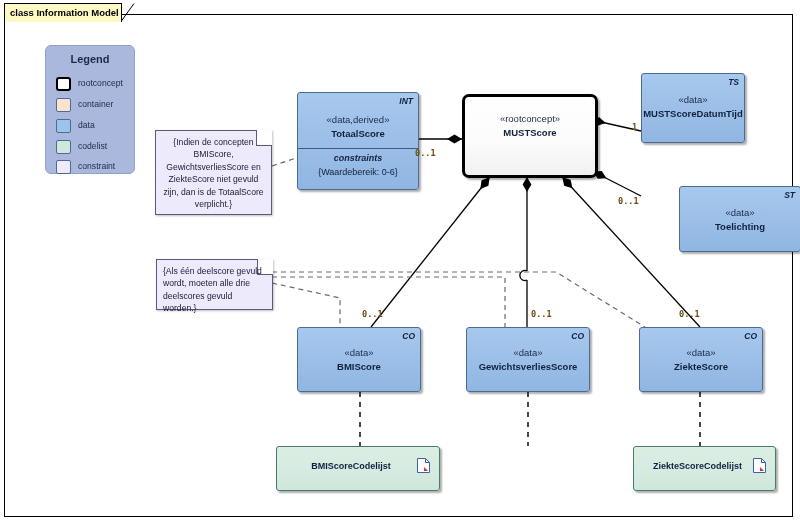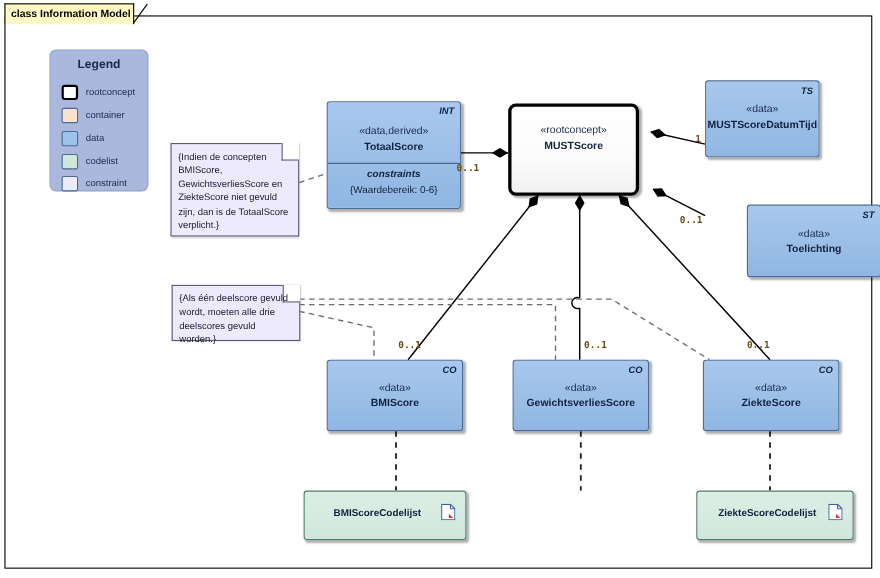--- a/index.html
+++ b/index.html
@@ -257,40 +257,40 @@
       <span class="lg-sw" style="background:#cfe8d9;border:1px solid #4b6a94;border-radius:2px;"></span>
       <span class="lg-lb">codelist</span>
     </div>
 
     <div class="lg-row" style="top:114px;">
       <span class="lg-sw" style="background:#eceafb;border:1px solid #4b6a94;border-radius:2px;"></span>
       <span class="lg-lb">constraint</span>
     </div>
   </div>
 
-  <div class="note" style="left:155px;top:130px;width:117px;height:85px;">
+  <div class="note" style="left:155px;top:130px;width:117px;height:85px;text-align:center;">
     <div class="note-fold"></div>
     <div class="txt">{Indien de concepten BMIScore, GewichtsverliesScore en ZiekteScore niet gevuld zijn, dan is de TotaalScore verplicht.}</div>
   </div>
 
   <div class="note" style="left:156px;top:259px;width:117px;height:51px;">
     <div class="note-fold"></div>
     <div class="txt">{Als één deelscore gevuld wordt, moeten alle drie deelscores gevuld worden.}</div>
   </div>
 
   <div class="uml data-cls" style="left:297px;top:92px;width:122px;height:98px;">
     <span class="corner">INT</span>
     <span class="ster" style="top:21px;">«data,derived»</span>
     <span class="nm" style="top:35px;">TotaalScore</span>
     <span class="comp-sep" style="top:55px;"></span>
     <span class="comp-l1" style="top:60px;">constraints</span>
     <span class="comp-l2" style="top:74px;">{Waardebereik: 0-6}</span>
   </div>
 
-  <div class="uml root-cls" style="left:462px;top:94px;width:119px;height:84px;">
+  <div class="uml root-cls" style="left:462px;top:94px;width:136px;height:84px;">
     <span class="ster" style="top:16px;">«rootconcept»</span>
     <span class="nm" style="top:30px;">MUSTScore</span>
   </div>
 
   <div class="uml data-cls" style="left:641px;top:73px;width:104px;height:70px;">
     <span class="corner">TS</span>
     <span class="ster" style="top:20px;">«data»</span>
     <span class="nm" style="top:34px;">MUSTScoreDatumTijd</span>
   </div>
 
@@ -311,21 +311,21 @@
     <span class="ster" style="top:19px;">«data»</span>
     <span class="nm" style="top:33px;">GewichtsverliesScore</span>
   </div>
 
   <div class="uml data-cls" style="left:639px;top:327px;width:124px;height:65px;">
     <span class="corner">CO</span>
     <span class="ster" style="top:19px;">«data»</span>
     <span class="nm" style="top:33px;">ZiekteScore</span>
   </div>
 
-  <div class="uml code-cls" style="left:276px;top:446px;width:148px;height:45px;padding-left:21px;">
+  <div class="uml code-cls" style="left:276px;top:446px;width:164px;height:45px;padding-left:21px;">
     <span class="nm" style="top:14px;left:-14px;">BMIScoreCodelijst</span>
     <svg class="code-icon" viewBox="0 0 13 15">
       <path d="M0.5,0.5 h8 l4,4 v10 h-12 z" fill="#fff" stroke="#3a62a8" stroke-width="1"></path>
       <path d="M8.5,0.5 v4 h4" fill="none" stroke="#3a62a8" stroke-width="1"></path>
       <path d="M7,9 l4,4 h-4 z" fill="#d6372c"></path>
     </svg>
   </div>
 
 
   <div class="uml code-cls" style="left:633px;top:446px;width:143px;height:45px;">

